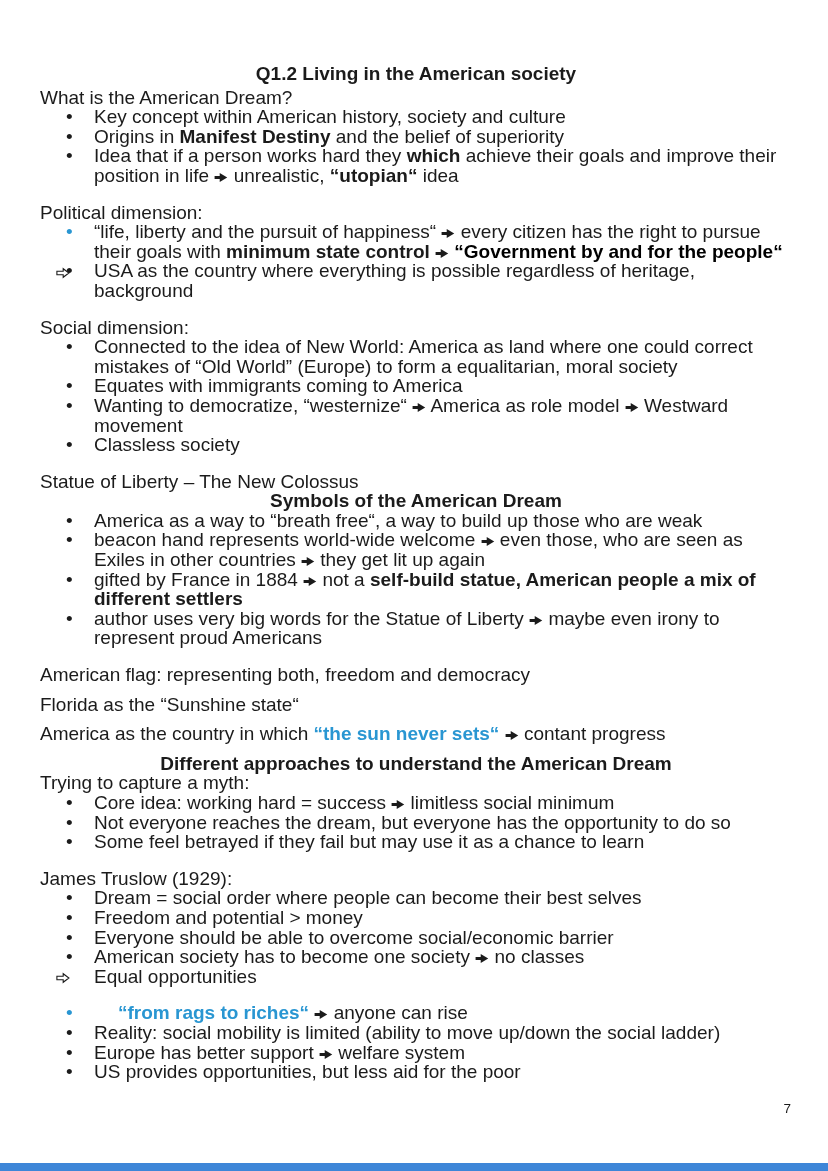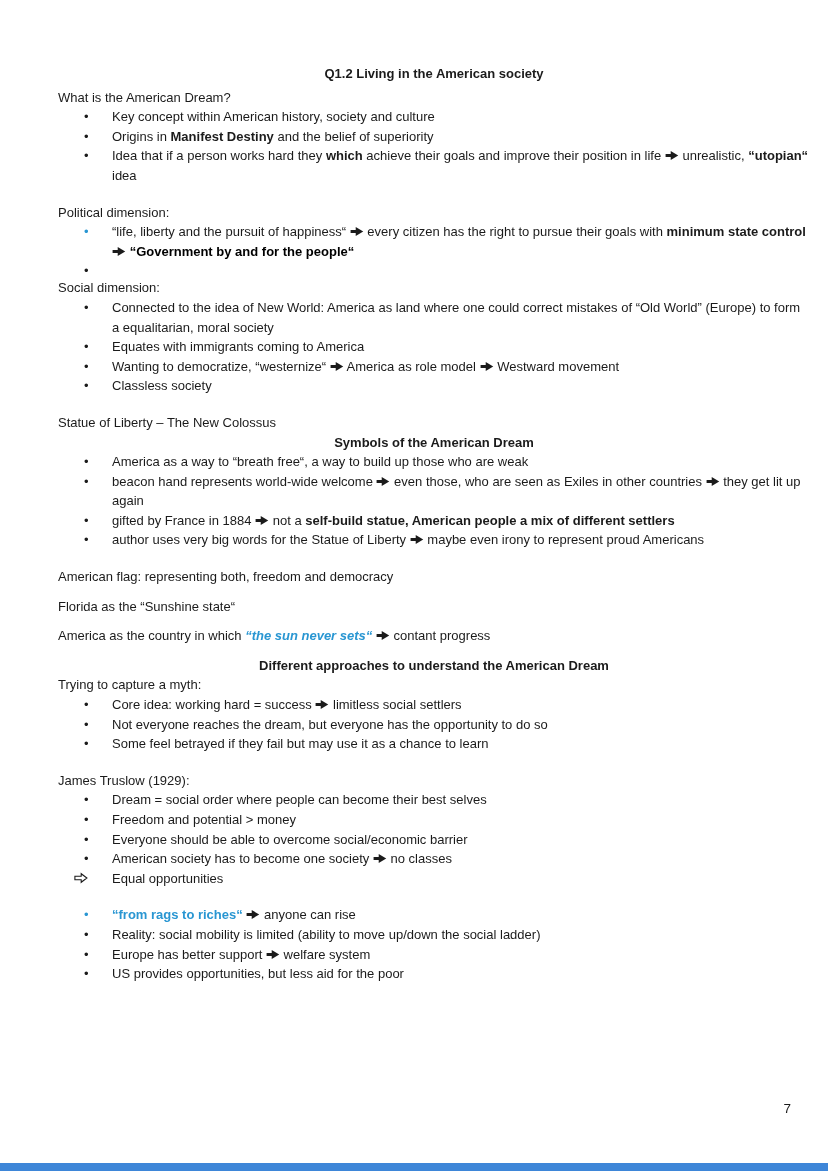--- a/index.html
+++ b/index.html
@@ -4,33 +4,33 @@
 <style>
   * { margin:0; padding:0; box-sizing:border-box; }
   html,body { background:#ffffff; }
   body {
     width:828px; height:1171px; position:relative; overflow:hidden;
     font-family:"Liberation Sans","DejaVu Sans",sans-serif;
     color:#1b1b1b;
   }
   .page { position:absolute; inset:0; background:#ffffff; }
   .doc {
-    position:absolute; left:58px; top:64px; width:752px;
-    font-size:13px; line-height:19.6px;
+    position:absolute; left:40px; top:64px; width:752px;
+    font-size:19px; line-height:19.6px;
   }
   .block { }
   .title, .heading { font-weight:bold; text-align:center; }
   .bullet, .arrow-bullet { position:relative; padding-left:54px; }
   .bullet .marker { position:absolute; left:26px; top:0; }
   .arrow-bullet .marker { position:absolute; left:16px; top:0; }
   .spacer-xs { height:4px; }
   .spacer-para { height:10px; }
   .spacer-section { height:17px; }
   .b { font-weight:bold; }
-  .i { font-style:italic; }
+  .i { }
   svg.heavy-arrow { display:inline-block; width:14px; height:11px; vertical-align:-1px; color:#1b1b1b; }
   svg.white-arrow { display:inline-block; width:14px; height:12px; vertical-align:-1.5px; }
   .page-number { position:absolute; top:1101px; right:37px; font-size:13.5px; }
   .bottom-bar { position:absolute; left:0; right:0; bottom:0; height:8px; }
 </style>
 </head>
 <body>
 
 <div class="page">
   <div class="doc">
@@ -43,20 +43,23 @@
             <path d="M0 4.4 H5.6 V1.2 L13.8 6 L5.6 10.8 V7.6 H0 Z" fill="currentColor"></path>
           </svg><span> unrealistic, </span><span class="b">“utopian“</span><span> idea</span></span></div>
       <div class="block spacer-section"></div>
       <div class="block para"><span>Political dimension:</span></div>
       <div class="block bullet"><span class="marker" style="color: rgb(41, 150, 210);">•</span><span class="content"><span>“life, liberty and the pursuit of happiness“ </span><svg viewBox="0 0 14 12" class="heavy-arrow">
             <path d="M0 4.4 H5.6 V1.2 L13.8 6 L5.6 10.8 V7.6 H0 Z" fill="currentColor"></path>
           </svg><span> every citizen has the right to pursue their goals with </span><span class="b">minimum state control </span><svg viewBox="0 0 14 12" class="heavy-arrow">
             <path d="M0 4.4 H5.6 V1.2 L13.8 6 L5.6 10.8 V7.6 H0 Z" fill="currentColor"></path>
           </svg><span> </span><span class="b" style="color: #000000; text-align: center;">“Government by and for the people“</span></span></div>
       <div class="block bullet"><span class="marker">•</span></div>
+      <div class="block arrow-bullet"><span class="marker"><svg viewBox="0 0 14 12" class="white-arrow">
+            <path d="M0.9 4.3 H7.2 V1.7 L12.9 6 L7.2 10.3 V7.7 H0.9 Z" fill="#ffffff" stroke="#1b1b1b" stroke-width="1.1" stroke-linejoin="miter"></path>
+          </svg></span><span class="content"><span>USA as the country where everything is possible regardless of heritage, background</span></span></div>
       <div class="block spacer-section"></div>
       <div class="block para"><span>Social dimension:</span></div>
       <div class="block bullet"><span class="marker">•</span><span class="content"><span>Connected to the idea of New World: America as land where one could correct mistakes of “Old World” (Europe) to form a equalitarian, moral society</span></span></div>
       <div class="block bullet"><span class="marker">•</span><span class="content"><span>Equates with immigrants coming to America</span></span></div>
       <div class="block bullet"><span class="marker">•</span><span class="content"><span>Wanting to democratize, “westernize“ </span><svg viewBox="0 0 14 12" class="heavy-arrow">
             <path d="M0 4.4 H5.6 V1.2 L13.8 6 L5.6 10.8 V7.6 H0 Z" fill="currentColor"></path>
           </svg><span> America as role model </span><svg viewBox="0 0 14 12" class="heavy-arrow">
             <path d="M0 4.4 H5.6 V1.2 L13.8 6 L5.6 10.8 V7.6 H0 Z" fill="currentColor"></path>
           </svg><span> Westward movement</span></span></div>
       <div class="block bullet"><span class="marker">•</span><span class="content"><span>Classless society</span></span></div>
@@ -81,36 +84,36 @@
       <div class="block para"><span>Florida as the “Sunshine state“</span></div>
       <div class="block spacer-para"></div>
       <div class="block para"><span>America as the country in which </span><span class="b i" style="color: rgb(41, 150, 210);">“the sun never sets“</span><span> </span><svg viewBox="0 0 14 12" class="heavy-arrow">
           <path d="M0 4.4 H5.6 V1.2 L13.8 6 L5.6 10.8 V7.6 H0 Z" fill="currentColor"></path>
         </svg><span> contant progress</span></div>
       <div class="block spacer-para"></div>
       <div class="block heading"><span>Different approaches to understand the American Dream</span></div>
       <div class="block para"><span>Trying to capture a myth:</span></div>
       <div class="block bullet"><span class="marker">•</span><span class="content"><span>Core idea: working hard = success </span><svg viewBox="0 0 14 12" class="heavy-arrow">
             <path d="M0 4.4 H5.6 V1.2 L13.8 6 L5.6 10.8 V7.6 H0 Z" fill="currentColor"></path>
-          </svg><span> limitless social settlers</span></span></div>
+          </svg><span> limitless social minimum</span></span></div>
       <div class="block bullet"><span class="marker">•</span><span class="content"><span>Not everyone reaches the dream, but everyone has the opportunity to do so</span></span></div>
       <div class="block bullet"><span class="marker">•</span><span class="content"><span>Some feel betrayed if they fail but may use it as a chance to learn</span></span></div>
       <div class="block spacer-section"></div>
       <div class="block para"><span>James Truslow (1929):</span></div>
       <div class="block bullet"><span class="marker">•</span><span class="content"><span>Dream = social order where people can become their best selves</span></span></div>
       <div class="block bullet"><span class="marker">•</span><span class="content"><span>Freedom and potential &gt; money</span></span></div>
       <div class="block bullet"><span class="marker">•</span><span class="content"><span>Everyone should be able to overcome social/economic barrier</span></span></div>
       <div class="block bullet"><span class="marker">•</span><span class="content"><span>American society has to become one society </span><svg viewBox="0 0 14 12" class="heavy-arrow">
             <path d="M0 4.4 H5.6 V1.2 L13.8 6 L5.6 10.8 V7.6 H0 Z" fill="currentColor"></path>
           </svg><span> no classes</span></span></div>
       <div class="block arrow-bullet"><span class="marker"><svg viewBox="0 0 14 12" class="white-arrow">
             <path d="M0.9 4.3 H7.2 V1.7 L12.9 6 L7.2 10.3 V7.7 H0.9 Z" fill="#ffffff" stroke="#1b1b1b" stroke-width="1.1" stroke-linejoin="miter"></path>
           </svg></span><span class="content"><span>Equal opportunities</span></span></div>
       <div class="block spacer-section"></div>
-      <div class="block bullet"><span class="marker" style="color: rgb(41, 150, 210);">•</span><span class="content"><span class="b" style="color: rgb(41, 150, 210);">“from rags to riches“ </span><svg viewBox="0 0 14 12" class="heavy-arrow">
+      <div class="block bullet"><span class="marker" style="color: rgb(41, 150, 210);">•</span><span class="content"><span class="b" style="color: rgb(41, 150, 210); margin-left: 24px;">“from rags to riches“ </span><svg viewBox="0 0 14 12" class="heavy-arrow">
             <path d="M0 4.4 H5.6 V1.2 L13.8 6 L5.6 10.8 V7.6 H0 Z" fill="currentColor"></path>
           </svg><span> anyone can rise</span></span></div>
       <div class="block bullet"><span class="marker">•</span><span class="content"><span>Reality: social mobility is limited (ability to move up/down the social ladder)</span></span></div>
       <div class="block bullet"><span class="marker">•</span><span class="content"><span>Europe has better support </span><svg viewBox="0 0 14 12" class="heavy-arrow">
             <path d="M0 4.4 H5.6 V1.2 L13.8 6 L5.6 10.8 V7.6 H0 Z" fill="currentColor"></path>
           </svg><span> welfare system</span></span></div>
       <div class="block bullet"><span class="marker">•</span><span class="content"><span>US provides opportunities, but less aid for the poor</span></span></div>
     </div>
   <div class="page-number">7</div>
   <div class="bottom-bar" style="background: rgb(62, 134, 216);"></div>

